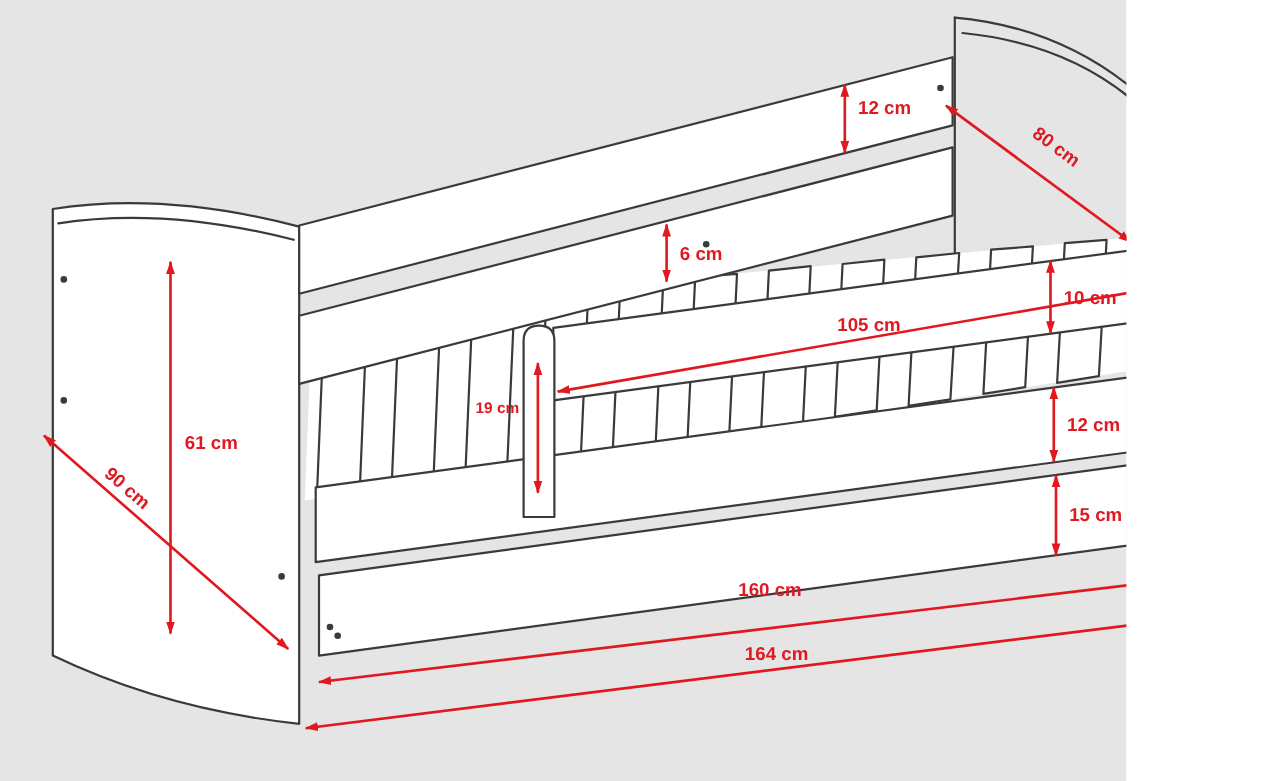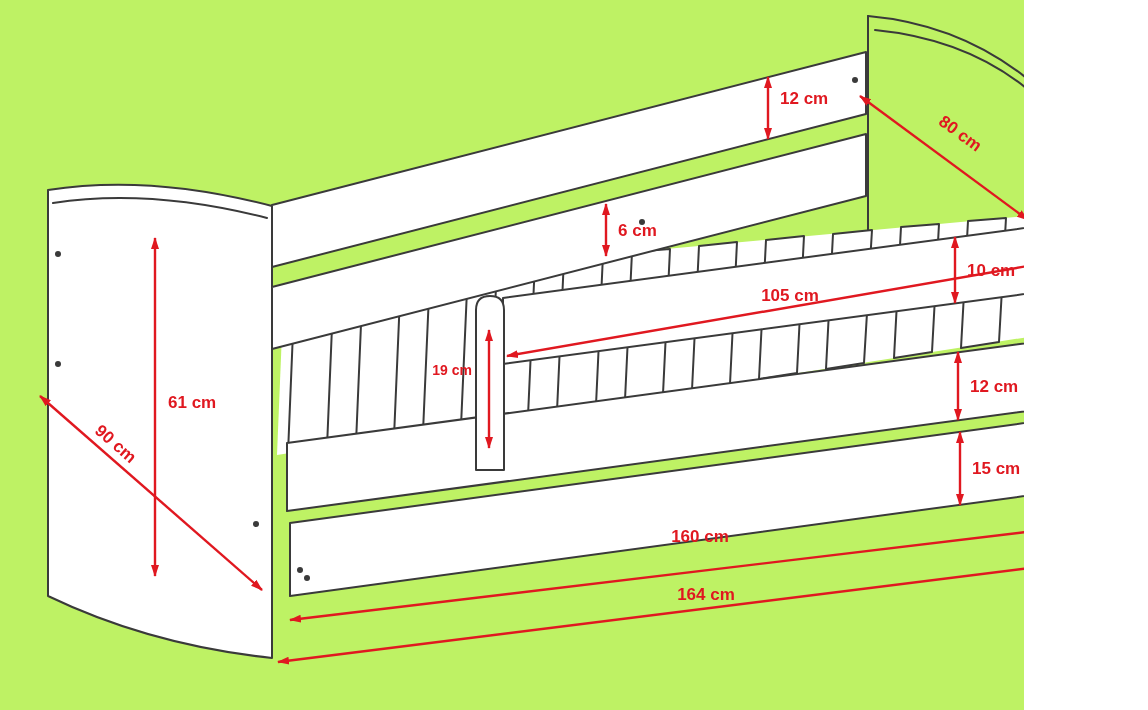--- a/index.html
+++ b/index.html
@@ -1,19 +1,19 @@
 <!DOCTYPE html>
 <html><head>
 <meta charset="utf-8">
 <style>
   html,body{margin:0;padding:0;background:#ffffff;}
   .canvas{
     position:relative;
     width:1024px;height:710px;
-    background:#bef264;
+    background:#e5e5e5;
     font-family:"Liberation Sans", sans-serif;
     overflow:hidden;
   }
   svg{position:absolute;left:0;top:0;}
   .wood{fill:#ffffff;stroke:#3a3a3a;stroke-width:2;stroke-linejoin:round;}
   .edge{fill:none;stroke:#3a3a3a;stroke-width:2;stroke-linejoin:round;stroke-linecap:round;}
   .screw{fill:#3a3a3a;stroke:none;}
   .dim{stroke:#e01820;stroke-width:2.4;fill:none;}
   .dimlabel{
     fill:#e01820;

